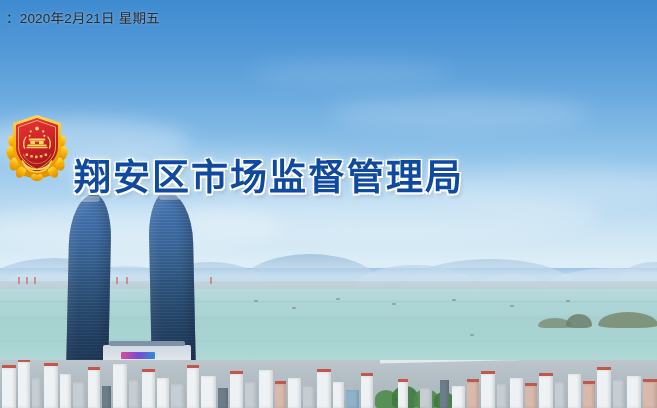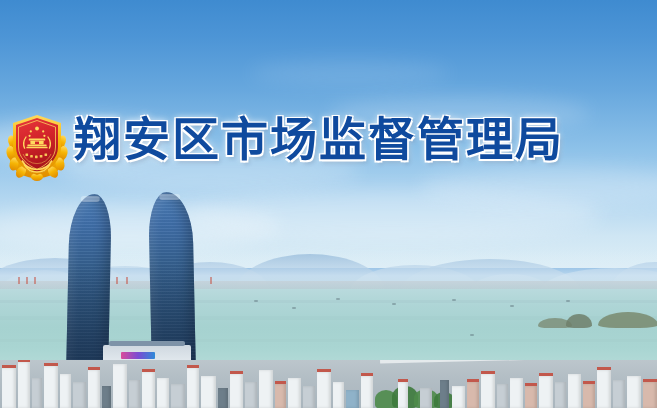--- a/index.html
+++ b/index.html
@@ -273,33 +273,34 @@
   .emblem svg { display:block; width:62px; height:70px; }
 
   .title-block {
     position: absolute;
     left: 74px;
     top: 0;
     width: 583px;
   }
   .title-cn {
     font-family: "DejaVu Sans", "Liberation Sans", sans-serif;
-    font-size: 47px;
+    font-size: 37px;
     font-weight: 700;
     line-height: 64px;
     letter-spacing: 2px;
     color: #0f4a9e;
     white-space: nowrap;
     text-shadow:
       -1.5px -1.5px 0 #ffffff,
        1.5px -1.5px 0 #ffffff,
       -1.5px  1.5px 0 #ffffff,
        1.5px  1.5px 0 #ffffff,
        0 0 7px rgba(255,255,255,.95),
        2px 3px 4px rgba(10,40,90,.30);
+    margin-top: 38px;
   }
   .title-en {
     margin-top: 2px;
     font-family: "Liberation Sans", "DejaVu Sans", sans-serif;
     font-size: 15.4px;
     font-weight: 700;
     line-height: 18px;
     letter-spacing: .15px;
     color: #2a2a2a;
     white-space: nowrap;
@@ -432,20 +433,23 @@
       <div class="bld grey" style="left:555px; width:11px; height:26px;"></div>
       <div class="bld tall" style="left:568px; width:13px; height:34px;"></div>
       <div class="bld red roofr" style="left:583px; width:12px; height:24px;"></div>
       <div class="bld tall roofr" style="left:597px; width:14px; height:38px;"></div>
       <div class="bld grey" style="left:613px; width:12px; height:28px;"></div>
       <div class="bld tall" style="left:627px; width:14px; height:32px;"></div>
       <div class="bld red roofr" style="left:643px; width:14px; height:26px;"></div>
     </div>
   </div>
 
+  <div class="date-bar">
+    <span>：2020年2月21日 星期五</span>
+  </div>
 
   <div class="masthead">
 
     <div class="emblem">
       <svg viewBox="0 0 62 70" xmlns="http://www.w3.org/2000/svg" aria-hidden="true">
         <defs>
           <linearGradient id="gold" x1="0" y1="0" x2="0" y2="1">
             <stop offset="0%" stop-color="#ffd95e"></stop>
             <stop offset="45%" stop-color="#f6b505"></stop>
             <stop offset="100%" stop-color="#e08b00"></stop>

